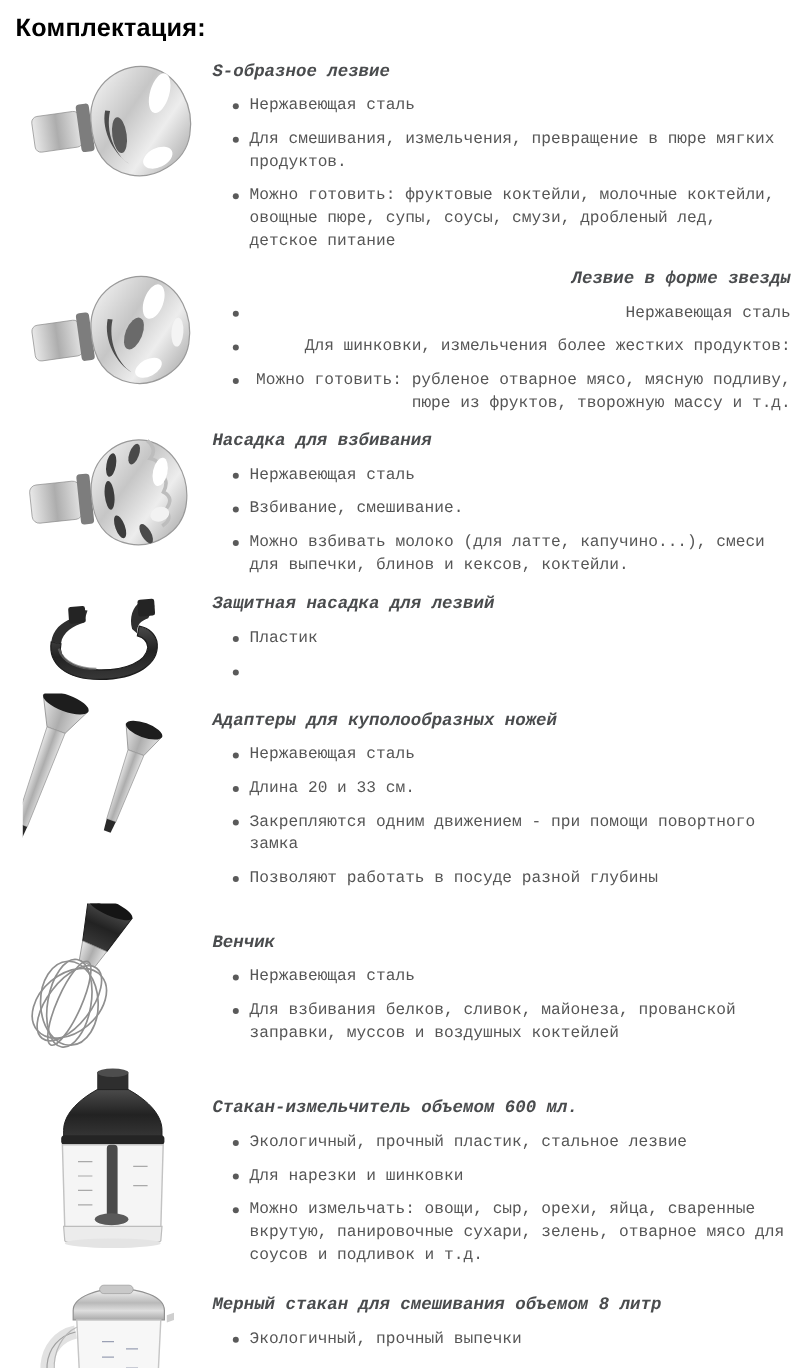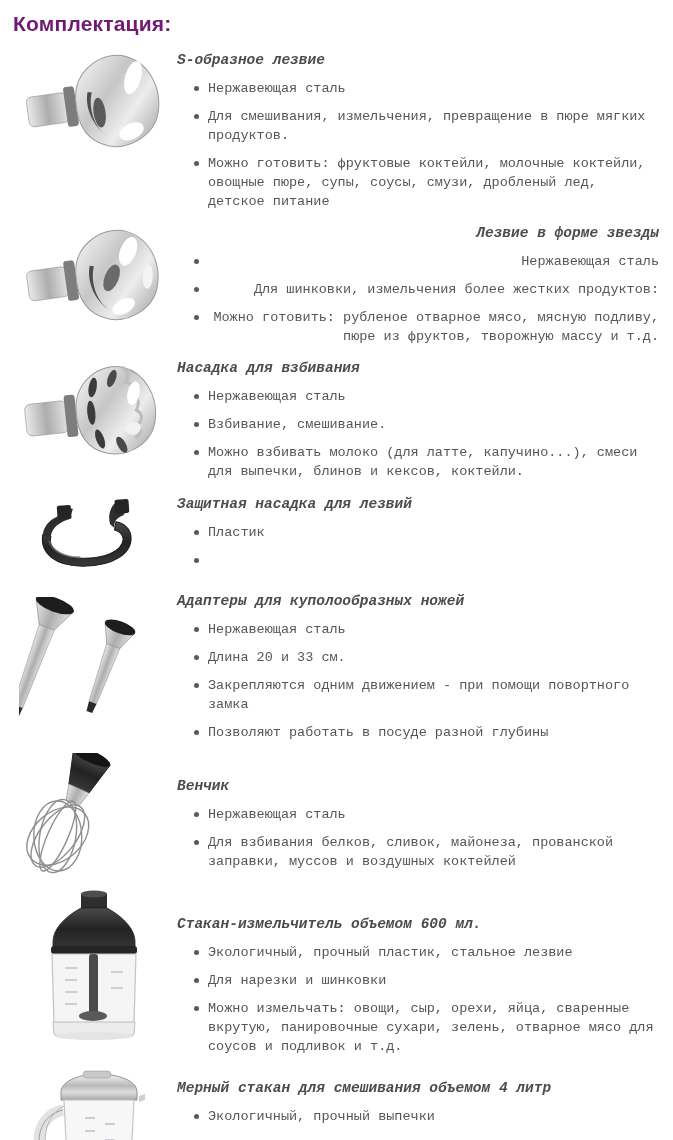--- a/index.html
+++ b/index.html
@@ -7,21 +7,21 @@
   body {
     width: 673px;
     font-family: "Liberation Sans", sans-serif;
     color: #555555;
     -webkit-font-smoothing: antialiased;
   }
   .page { padding: 12px 8px 6px 13px; }
   .page-title {
     font-size: 21px;
     font-weight: bold;
-    color: #701a75;
+    color: #000000;
     margin: 0 0 8px 0;
     letter-spacing: 0.2px;
   }
   .section { display: flex; font-family: Liberation Mono, monospace; }
   .img-col {
     flex: 0 0 164px;
     width: 164px;
     padding-left: 6px;
   }
   .content { flex: 1 1 auto; padding-right: 6px; }
@@ -48,21 +48,21 @@
     width: 5px;
     height: 5px;
     border-radius: 50%;
     background: #5a5a5a;
   }
   
   .sec1 { min-height: 113px; }
   .sec2 { min-height: 107px; text-align: right; }
   .sec3 { min-height: 108px; }
   .sec4 { min-height: 86px;  }
-  .sec5 { min-height: 140px; align-items: center; }
+  .sec5 { min-height: 140px; }
   .sec6 { min-height: 137px; }
   .sec7 { min-height: 158px; }
   .sec8 { min-height: 155px; }
   .sec1 .content { padding-top: 8px; }
   .sec2 .content { padding-top: 5px; }
   .sec3 .content { padding-top: 5px; }
   .sec4 .content { padding-top: 6px; }
   .sec5 .content { padding-top: 17px; }
   .sec6 .content { padding-top: 27px; }
   .sec7 .content { padding-top: 28px; }
@@ -310,21 +310,21 @@
           <line x1="86" y1="54" x2="96" y2="54"></line>
             <line x1="86" y1="70" x2="96" y2="70"></line>
           <line x1="86" y1="86" x2="96" y2="86"></line>
             <line x1="86" y1="102" x2="96" y2="102"></line>
         </g>
         <path d="M48 130 L112 130 C116 134 116 140 110 142 L50 142 C44 140 44 134 48 130 Z" fill="#efefef" stroke="#bdbdbd" stroke-width="1"></path>
         <ellipse cx="80" cy="142" rx="36" ry="3.5" fill="#e6e6e6"></ellipse>
       </svg>
     </div>
     <div class="content">
-      <h2 class="sec-title">Мерный стакан для смешивания объемом 4 литр</h2>
+      <h2 class="sec-title">Мерный стакан для смешивания объемом 8 литр</h2>
       <ul class="bullets">
         <li><span class="bullet-dot"></span><span>Экологичный, прочный выпечки</span></li>
 
       </ul>
     </div>
   </div>
 
 </div>
 
 </body></html>

